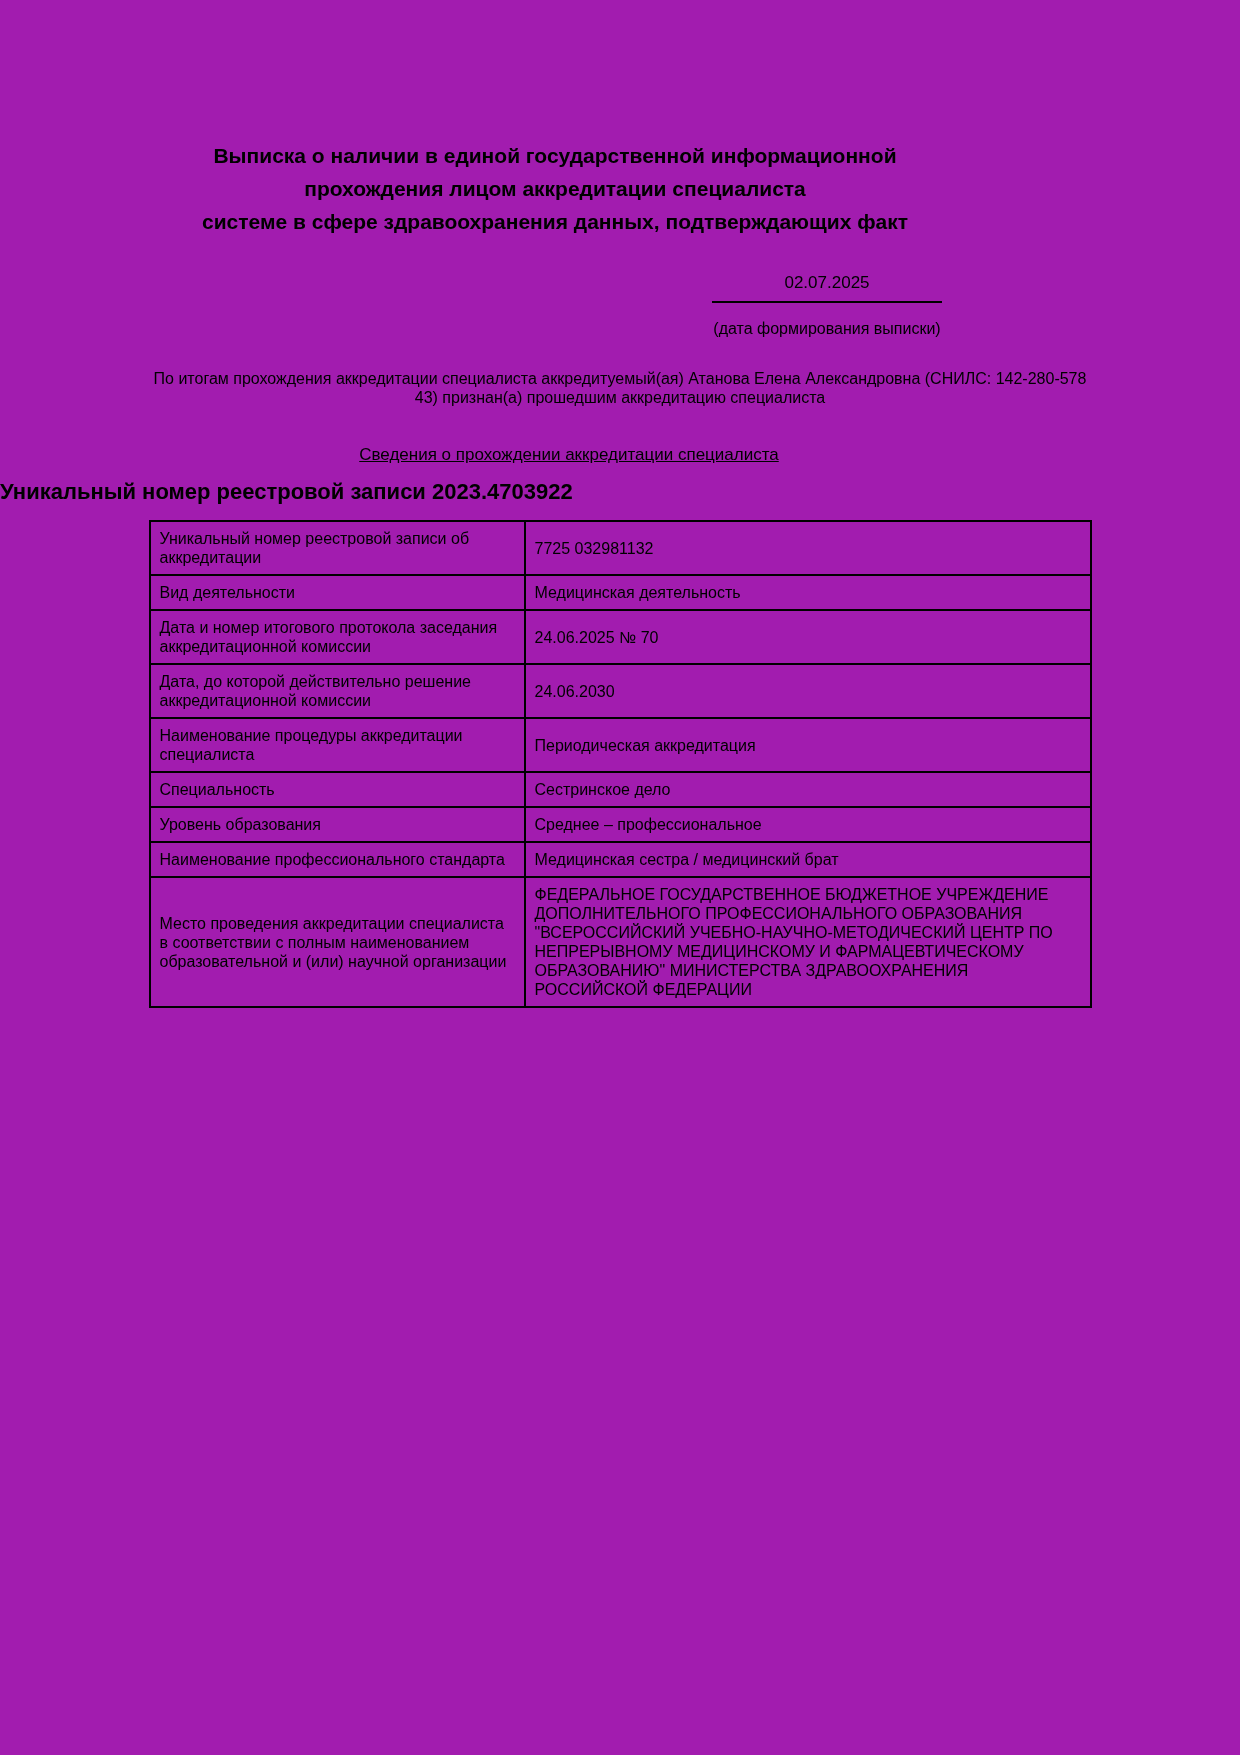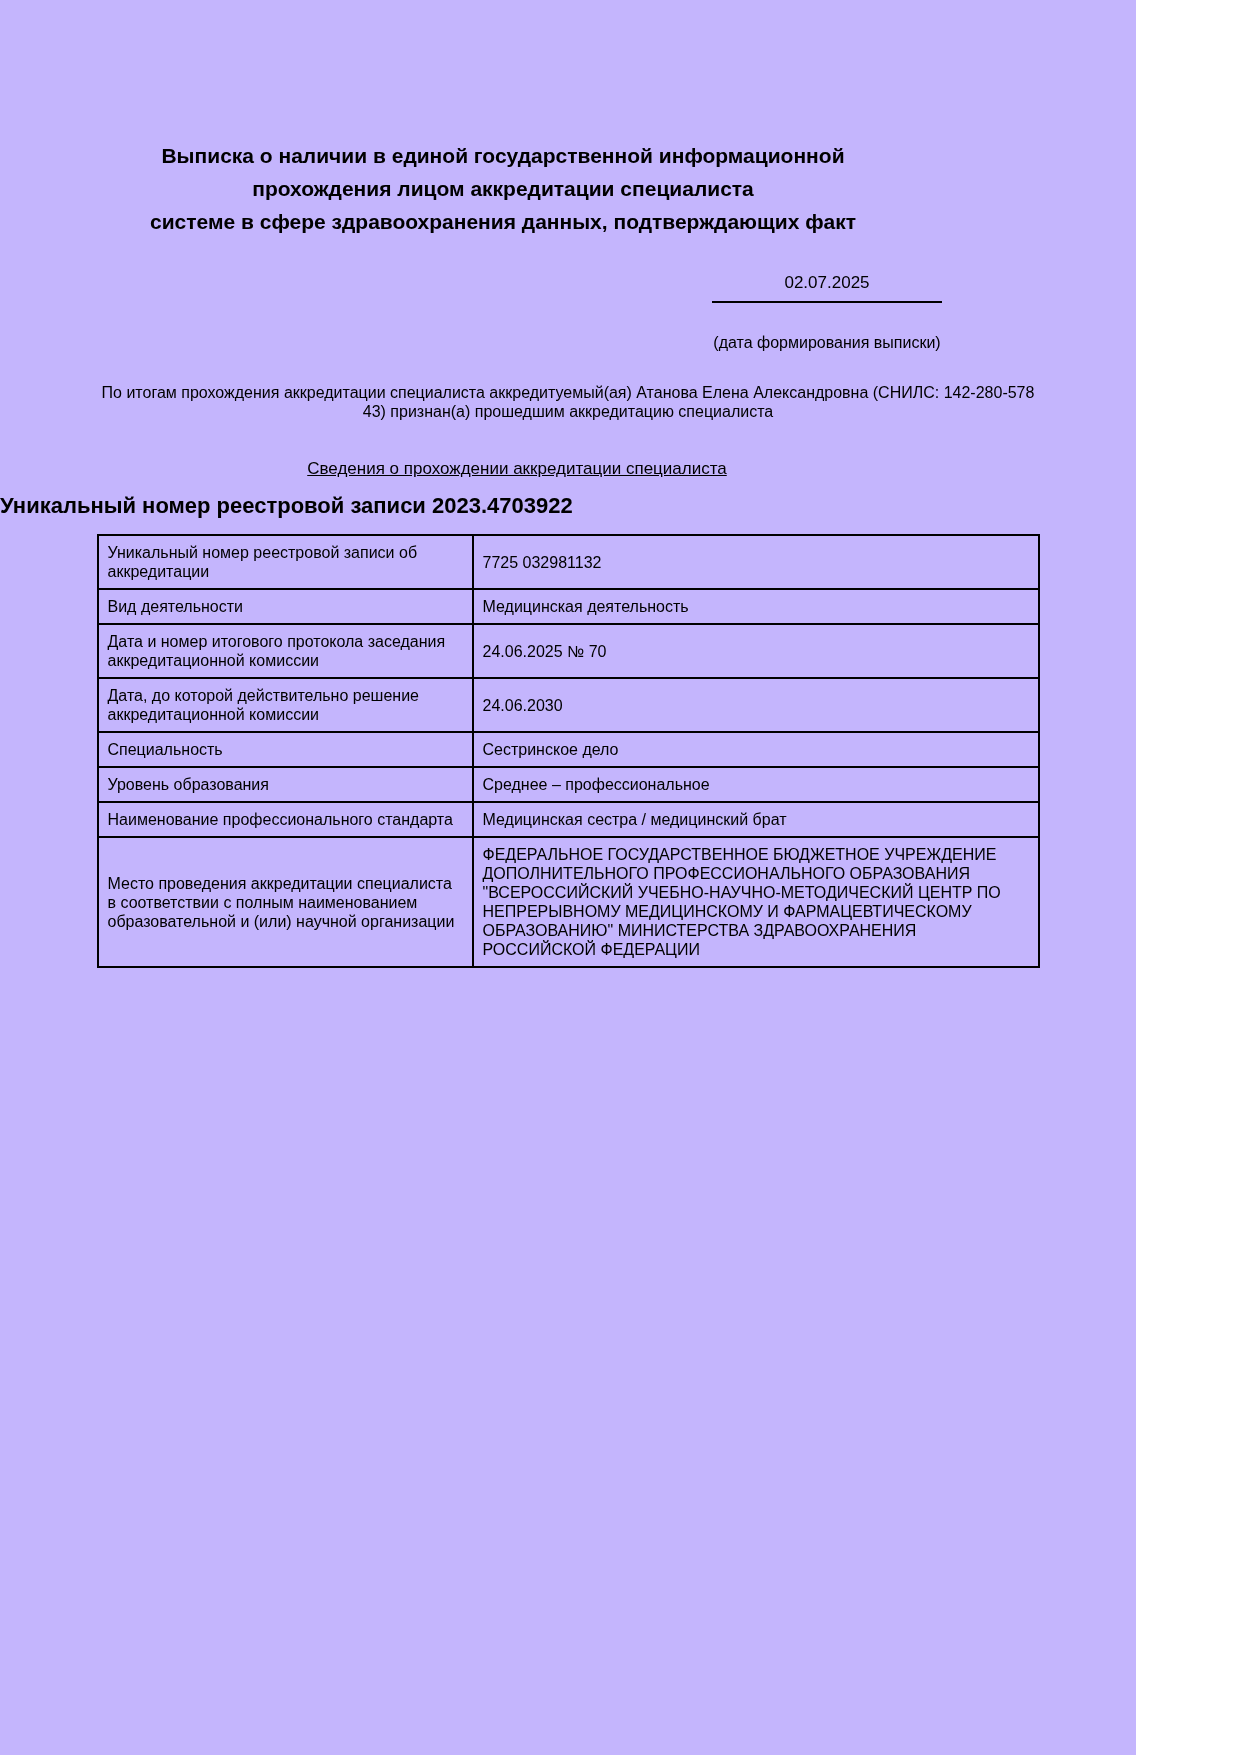--- a/index.html
+++ b/index.html
@@ -4,23 +4,23 @@
 <style>
   * { margin: 0; padding: 0; box-sizing: border-box; }
   html, body { background: #ffffff; }
   body {
     font-family: "Liberation Sans", sans-serif;
     color: #000000;
     width: 1240px;
   }
   .page {
     position: relative;
-    width: 1136px;
+    width: 1240px;
     height: 1755px;
-    background: #c4b5fd;
+    background: #a21caf;
     overflow: hidden;
   }
   .doc-title {
     margin: 139px 130px 0 0;
     text-align: center;
     font-weight: bold;
     font-size: 21px;
     line-height: 33px;
   }
   .date-block {
@@ -32,22 +32,21 @@
     display: block;
     font-size: 17px;
     line-height: 21px;
     padding-bottom: 8px;
     border-bottom: 2px solid #000000;
   }
   .date-caption {
     display: block;
     font-size: 16px;
     line-height: 20px;
-    padding-top: 2px;
-    margin-top: 28px;
+    padding-top: 16px;
   }
   .intro {
     margin: 30px auto 0;
     width: 1020px;
     text-align: center;
     font-size: 16px;
     line-height: 19px;
   }
   .intro-line { white-space: nowrap; }
   .section-heading {
@@ -120,20 +119,24 @@
       </tr>
       <tr>
         <td class="col-label">Дата и номер итогового протокола заседания аккредитационной комиссии</td>
         <td class="col-value">24.06.2025 № 70</td>
       </tr>
       <tr>
         <td class="col-label">Дата, до которой действительно решение аккредитационной комиссии</td>
         <td class="col-value">24.06.2030</td>
       </tr>
       <tr>
+        <td class="col-label">Наименование процедуры аккредитации специалиста</td>
+        <td class="col-value">Периодическая аккредитация</td>
+      </tr>
+      <tr>
         <td class="col-label">Специальность</td>
         <td class="col-value">Сестринское дело</td>
       </tr>
       <tr>
         <td class="col-label">Уровень образования</td>
         <td class="col-value">Среднее – профессиональное</td>
       </tr>
       <tr>
         <td class="col-label">Наименование профессионального стандарта</td>
         <td class="col-value">Медицинская сестра / медицинский брат</td>

